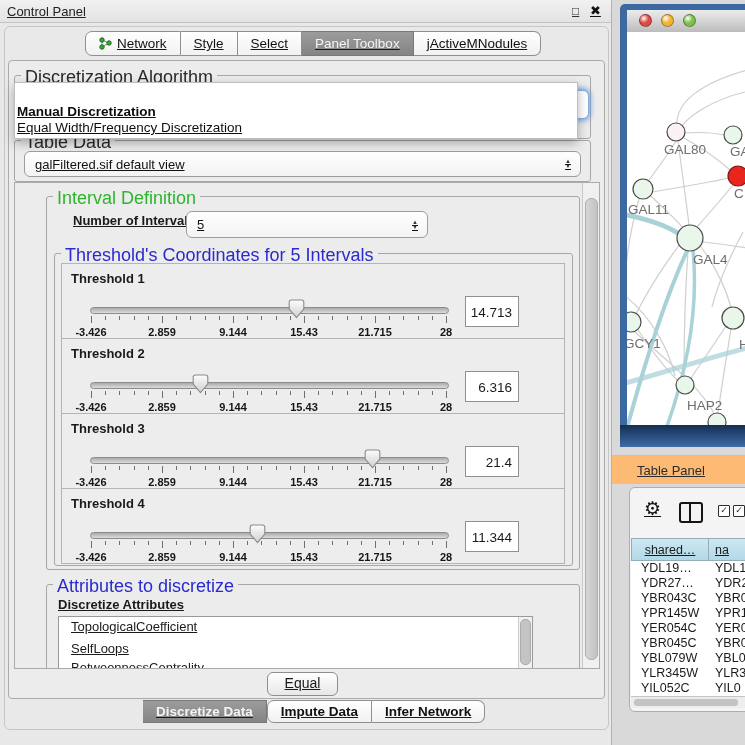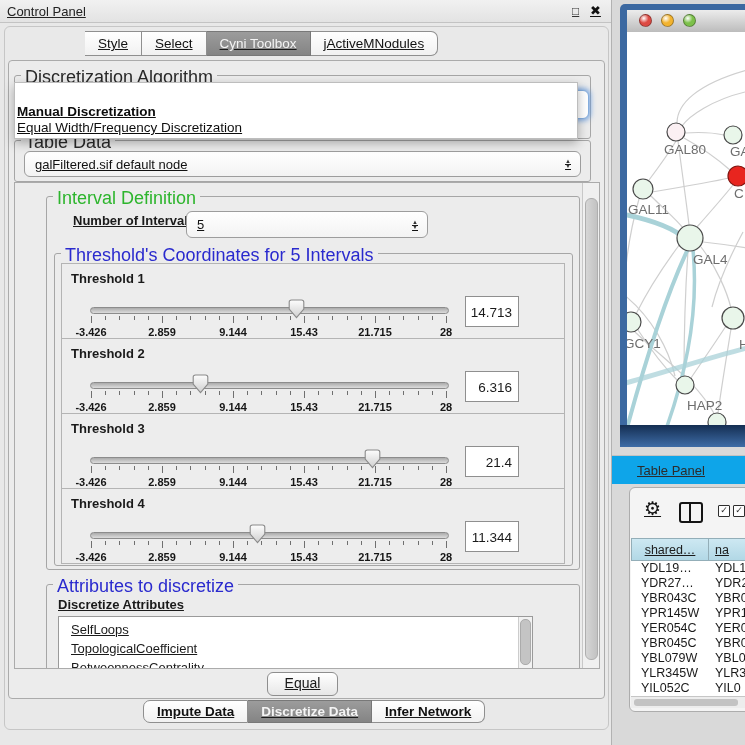--- a/index.html
+++ b/index.html
@@ -75,21 +75,21 @@
   #list-thumb{position:absolute;left:1px;top:2px;width:9px;height:44px;background:#c4c4c4;border:1px solid #ababab;border-radius:5px;}
   #apply-btn{left:267px;top:672px;width:69px;height:22px;background:linear-gradient(#ffffff,#e7e7e7);
              border:1px solid #8e8e8e;border-radius:6px;font-size:14px;text-align:center;line-height:21px;}
   
   #right-bg{left:612px;top:0;width:133px;height:745px;background:#d9d9d9;}
   #net-window{left:620px;top:4px;width:125px;height:443px;background:linear-gradient(180deg,#49norm,#3c69a1);background:#3c69a1;border-radius:5px 0 0 5px;}
   #net-titlebar{left:7px;top:6px;width:118px;height:22px;background:linear-gradient(#ececec,#bcbcbc);border-bottom:1px solid #9a9a9a;}
   .light{position:absolute;top:4px;width:13px;height:13px;border-radius:50%;border:1px solid rgba(0,0,0,.35);box-sizing:border-box;}
   #net-content{left:7px;top:28px;width:118px;height:393px;background:#fff;overflow:hidden;}
   #frame-bottom{left:0;top:421px;width:125px;height:22px;background:linear-gradient(180deg,#142e52,#3e6ca6);}
-  #tp-bar{left:612px;top:455px;width:133px;height:28px;background:#0ea5e9;border-top:1px solid #c2c2c2;}
+  #tp-bar{left:612px;top:455px;width:133px;height:28px;background:#fdba74;border-top:1px solid #c2c2c2;}
   #tp-title{left:25px;top:7px;font-size:13px;color:#2c2c2c;}
   #tp-panel{left:629px;top:487px;width:120px;height:223px;background:#f4f4f4;border:1px solid #adadad;border-radius:6px;}
   #gear{left:14px;top:11px;font-size:19px;color:#141414;line-height:19px;}
   #col-icon{left:49px;top:14px;width:20px;height:17px;border:2px solid #141414;border-radius:3px;}
   #col-icon div{position:absolute;left:8px;top:0;width:2px;height:100%;background:#141414;}
   .chk{position:absolute;top:17px;width:10px;height:10px;border:1.5px solid #2e2e2e;border-radius:1px;
        font-size:9px;line-height:9px;text-align:center;color:#2e2e2e;background:#fdfdfd;}
   #tbl-head{left:1px;top:50px;width:118px;height:23px;display:flex;}
   .hcell{background:linear-gradient(#cde8f2,#b2d8e6);border:1px solid #93aeb8;font-size:12.5px;color:#1c1c1c;
          display:flex;align-items:center;box-sizing:border-box;}
@@ -109,28 +109,37 @@
 <div id="stage">
 
   <div class="abs" id="left-bg"></div>
   <div class="abs" id="left-outer"></div>
   <div class="abs" id="titlebar"></div>
   <div class="abs" id="panel-title">Control Panel</div>
   <div class="abs" id="float-btn">□</div>
   <div class="abs" id="close-btn">✖</div>
 
   <div class="abs segrow" id="top-tabs">
+      <div class="seg first">
+        <svg width="13" height="13" viewBox="0 0 13 13">
+          <path d="M3,3 L10,6 M3,10 L10,6 M3,3 L3,10" stroke="#8a8a8a" stroke-width="1" fill="none"></path>
+          <circle cx="3" cy="3" r="2.2" fill="#3aa83a" stroke="#1d6b1d"></circle>
+          <circle cx="3" cy="10" r="2.2" fill="#3aa83a" stroke="#1d6b1d"></circle>
+          <circle cx="10" cy="6" r="2.2" fill="#3aa83a" stroke="#1d6b1d"></circle>
+        </svg>
+        <span>Network</span>
+      </div>
       <div class="seg">
         <span>Style</span>
       </div>
       <div class="seg">
         <span>Select</span>
       </div>
       <div class="seg sel">
-        <span>Cyni Toolbox</span>
+        <span>Panel Toolbox</span>
       </div>
       <div class="seg last">
         <span>jActiveMNodules</span>
       </div>
     </div>
 
   <div class="abs" id="content-panel"></div>
 
   <div class="abs group" id="algo-group">
     <div class="group-title gt-dark">Discretization Algorithm</div>
@@ -138,21 +147,21 @@
   <div class="abs" id="combo-frag"></div>
   <div class="abs" id="algo-popup">
     <div class="abs popup-opt" id="popup-opt1">Manual Discretization</div>
     <div class="abs popup-opt" id="popup-opt2">Equal Width/Frequency Discretization</div>
   </div>
 
   <div class="abs group" id="td-group">
     <div class="group-title gt-dark">Table Data</div>
   </div>
   <div class="abs combo" id="td-combo">
-    <div class="cval">galFiltered.sif default node</div>
+    <div class="cval">galFiltered.sif default view</div>
     <div class="stepper">
       <span>▲</span>
         <span>▼</span>
     </div>
   </div>
 
   <div class="abs" id="viewport">
     <div class="abs group" id="int-group">
       <div class="group-title gt-green">Interval Definition</div>
     </div>
@@ -377,41 +386,41 @@
           <div class="thr-value">11.344</div>
         </div>
       </div>
 
     <div class="abs group" id="attr-group">
       <div class="group-title gt-blue">Attributes to discretize</div>
     </div>
     <div class="abs" id="attr-label">Discretize Attributes</div>
     <div class="abs" id="attr-list">
       <div id="attr-items">
+          <div class="attr-item">TopologicalCoefficient</div>
           <div class="attr-item" style="padding-top: 3px;">SelfLoops</div>
-          <div class="attr-item">TopologicalCoefficient</div>
           <div class="attr-item">BetweennessCentrality</div>
         </div>
       <div id="list-scroll">
           <div id="list-thumb"></div>
         </div>
     </div>
 
     <div class="abs" id="vp-scroll">
         <div class="abs" id="vp-thumb"></div>
       </div>
   </div>
 
   <div class="abs" id="apply-btn">Equal</div>
   <div class="abs segrow" id="bottom-tabs">
+      <div class="seg sel">
+        <span>Discretize Data</span>
+      </div>
       <div class="seg first">
         <span>Impute Data</span>
-      </div>
-      <div class="seg sel">
-        <span>Discretize Data</span>
       </div>
       <div class="seg last">
         <span>Infer Network</span>
       </div>
     </div>
 
   <div class="abs" id="right-bg"></div>
 
   <div class="abs" id="net-window">
     <div class="abs" id="net-titlebar">

